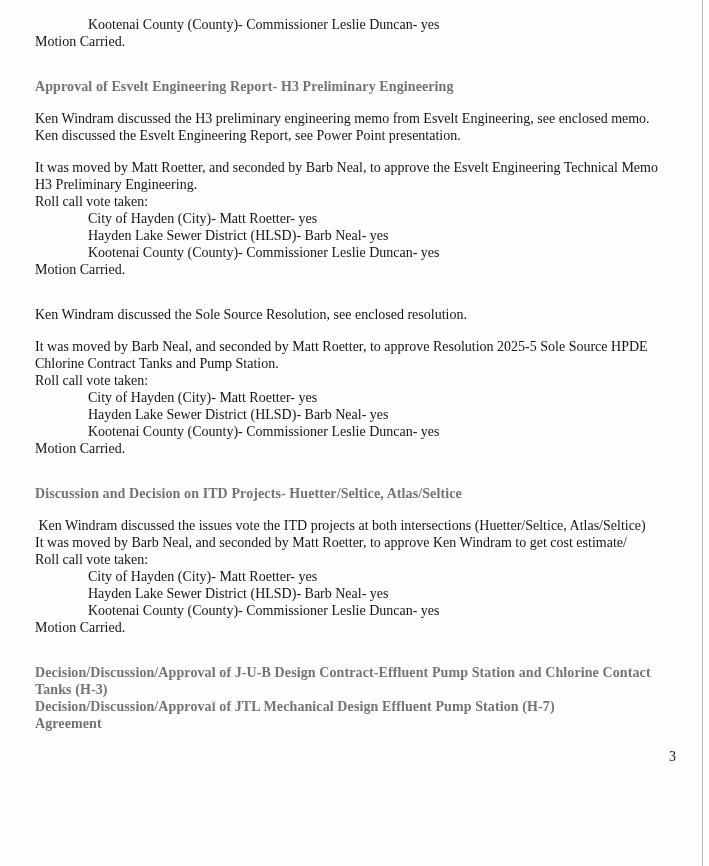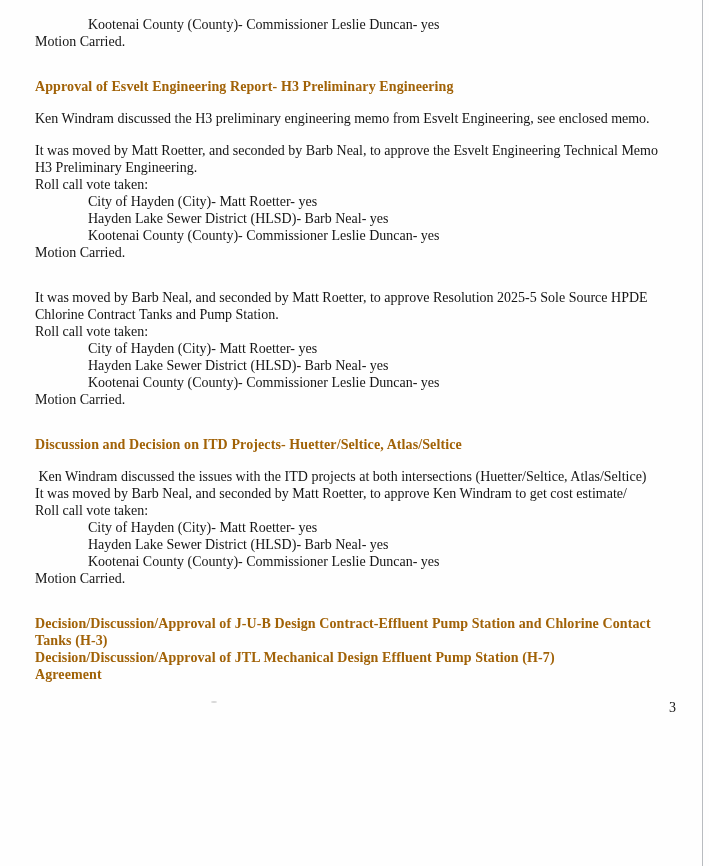--- a/index.html
+++ b/index.html
@@ -27,21 +27,21 @@
   .section { margin: 0; }
   .section.paragraph { margin-top: 15px; }
   .section.heading { margin-top: 28px; }
   .section.first { margin-top: 0; }
   .line {
     white-space: pre;
     height: 17px;
   }
   .section.heading .line {
     font-weight: 700;
-    color: #a16207;
+    color: #737373;
     letter-spacing: 0.1px;
   }
   .line.indent {
     padding-left: 53px;
   }
   .page-number {
     margin-top: 16px;
     text-align: right;
     padding-right: 9px;
     height: 17px;
@@ -72,46 +72,50 @@
     <div id="doc-sections">
         <div class="section paragraph first">
           <div class="line indent">Kootenai County (County)- Commissioner Leslie Duncan- yes</div>
           <div class="line">Motion Carried.</div>
         </div>
         <div class="section heading">
           <div class="line">Approval of Esvelt Engineering Report- H3 Preliminary Engineering</div>
         </div>
         <div class="section paragraph">
           <div class="line">Ken Windram discussed the H3 preliminary engineering memo from Esvelt Engineering, see enclosed memo.</div>
+          <div class="line">Ken discussed the Esvelt Engineering Report, see Power Point presentation.</div>
         </div>
         <div class="section paragraph">
           <div class="line">It was moved by Matt Roetter, and seconded by Barb Neal, to approve the Esvelt Engineering Technical Memo</div>
           <div class="line">H3 Preliminary Engineering.</div>
           <div class="line">Roll call vote taken:</div>
           <div class="line indent">City of Hayden (City)- Matt Roetter- yes</div>
           <div class="line indent">Hayden Lake Sewer District (HLSD)- Barb Neal- yes</div>
           <div class="line indent">Kootenai County (County)- Commissioner Leslie Duncan- yes</div>
           <div class="line">Motion Carried.</div>
         </div>
         <div class="section heading">
+        </div>
+        <div class="section paragraph">
+          <div class="line">Ken Windram discussed the Sole Source Resolution, see enclosed resolution.</div>
         </div>
         <div class="section paragraph">
           <div class="line">It was moved by Barb Neal, and seconded by Matt Roetter, to approve Resolution 2025-5 Sole Source HPDE</div>
           <div class="line">Chlorine Contract Tanks and Pump Station.</div>
           <div class="line">Roll call vote taken:</div>
           <div class="line indent">City of Hayden (City)- Matt Roetter- yes</div>
           <div class="line indent">Hayden Lake Sewer District (HLSD)- Barb Neal- yes</div>
           <div class="line indent">Kootenai County (County)- Commissioner Leslie Duncan- yes</div>
           <div class="line">Motion Carried.</div>
         </div>
         <div class="section heading">
           <div class="line">Discussion and Decision on ITD Projects- Huetter/Seltice, Atlas/Seltice</div>
         </div>
         <div class="section paragraph">
-          <div class="line"> Ken Windram discussed the issues with the ITD projects at both intersections (Huetter/Seltice, Atlas/Seltice)</div>
+          <div class="line"> Ken Windram discussed the issues vote the ITD projects at both intersections (Huetter/Seltice, Atlas/Seltice)</div>
           <div class="line">It was moved by Barb Neal, and seconded by Matt Roetter, to approve Ken Windram to get cost estimate/</div>
           <div class="line">Roll call vote taken:</div>
           <div class="line indent">City of Hayden (City)- Matt Roetter- yes</div>
           <div class="line indent">Hayden Lake Sewer District (HLSD)- Barb Neal- yes</div>
           <div class="line indent">Kootenai County (County)- Commissioner Leslie Duncan- yes</div>
           <div class="line">Motion Carried.</div>
         </div>
         <div class="section heading">
           <div class="line">Decision/Discussion/Approval of J-U-B Design Contract-Effluent Pump Station and Chlorine Contact</div>
           <div class="line">Tanks (H-3)</div>

